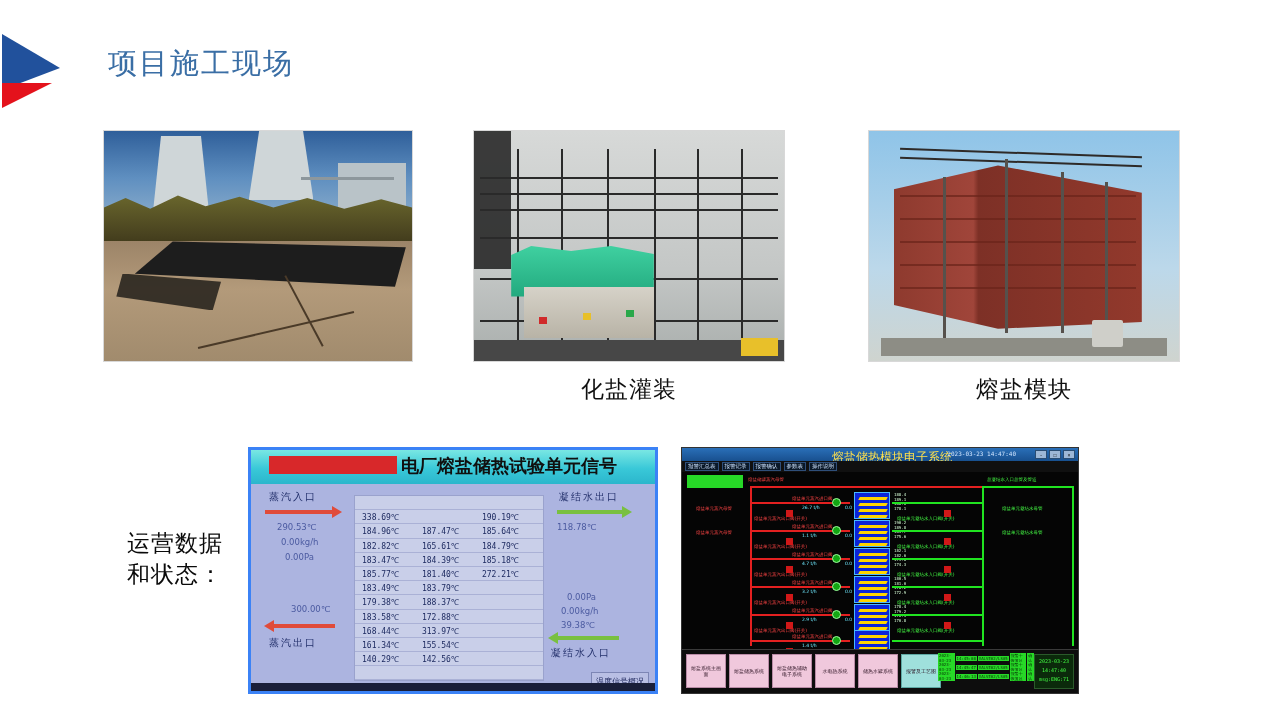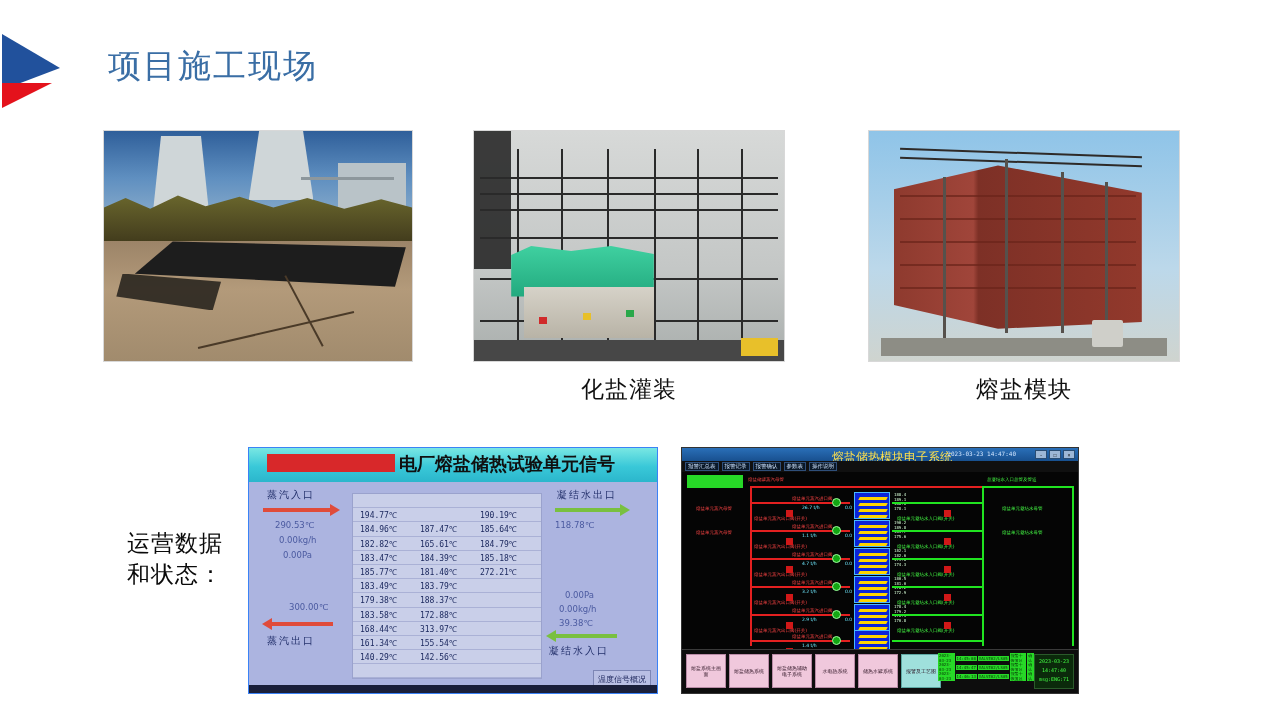--- a/index.html
+++ b/index.html
@@ -12,21 +12,21 @@
   .slide { position: relative; width: 1280px; height: 720px; background: #fff; }
 
   
   .logo { position: absolute; left: 0px; top: 28px; width: 68px; height: 80px; }
   .logo svg { display: block; }
 
   
   .slide-title {
     position: absolute; left: 108px; top: 44px;
     font-family: "DejaVu Serif", "Liberation Serif", serif;
-    font-size: 33px; letter-spacing: 2px;
+    font-size: 29px; letter-spacing: 2px;
     color: #3a6ea5; font-weight: 400; white-space: nowrap;
   }
 
   
   .photo { position: absolute; border: 1px solid #d8d8d8; overflow: hidden; background:#222; }
   .photo-1 { left: 103px; top: 130px; width: 310px; height: 232px; }
   .photo-2 { left: 473px; top: 130px; width: 312px; height: 232px; }
   .photo-3 { left: 868px; top: 130px; width: 312px; height: 232px; }
   .photo .inner { position: absolute; inset: 0; }
 
@@ -45,21 +45,21 @@
     font-family: "DejaVu Sans", "Liberation Sans", sans-serif;
     font-size: 23px; color: #0a0a0a; line-height: 1.35; text-align: center;
     letter-spacing: 1px;
   }
   .side-label .l2 { display:block; }
 
   
   .hmi1 {
     position: absolute; left: 248px; top: 447px; width: 410px; height: 247px;
     background: #acb4e0; overflow: hidden;
-    border: 1px solid #3b82f6;
+    border: 3px solid #3b82f6;
   }
   .hmi1 .topbar {
     position:absolute; left:0; top:0; width:100%; height:34px;
     background: linear-gradient(180deg,#79e7e3 0%, #39c8d8 55%, #2bb6cc 100%);
   }
   .hmi1 .redact {
     position:absolute; left:18px; top:6px; width:128px; height:18px;
     background:#d8282a;
   }
   .hmi1 .hmi-title {
@@ -349,21 +349,21 @@
       <div class="arrow green left" style="left:306px; top:152px; width:62px;"></div>
       <div class="lbl lbl-port" style="left:300px; top:162px;">凝结水入口</div>
 
       <div class="datatable">
         <div class="row blank">
             <span class="c"></span>
             <span class="c"></span>
             <span class="c"></span>
           </div>
         <div class="row">
-          <span class="c">194.77℃</span>
+          <span class="c">338.69℃</span>
           <span class="c"></span>
           <span class="c">190.19℃</span>
         </div>
         <div class="row">
           <span class="c">184.96℃</span>
           <span class="c">187.47℃</span>
           <span class="c">185.64℃</span>
         </div>
         <div class="row">
           <span class="c">182.82℃</span>

